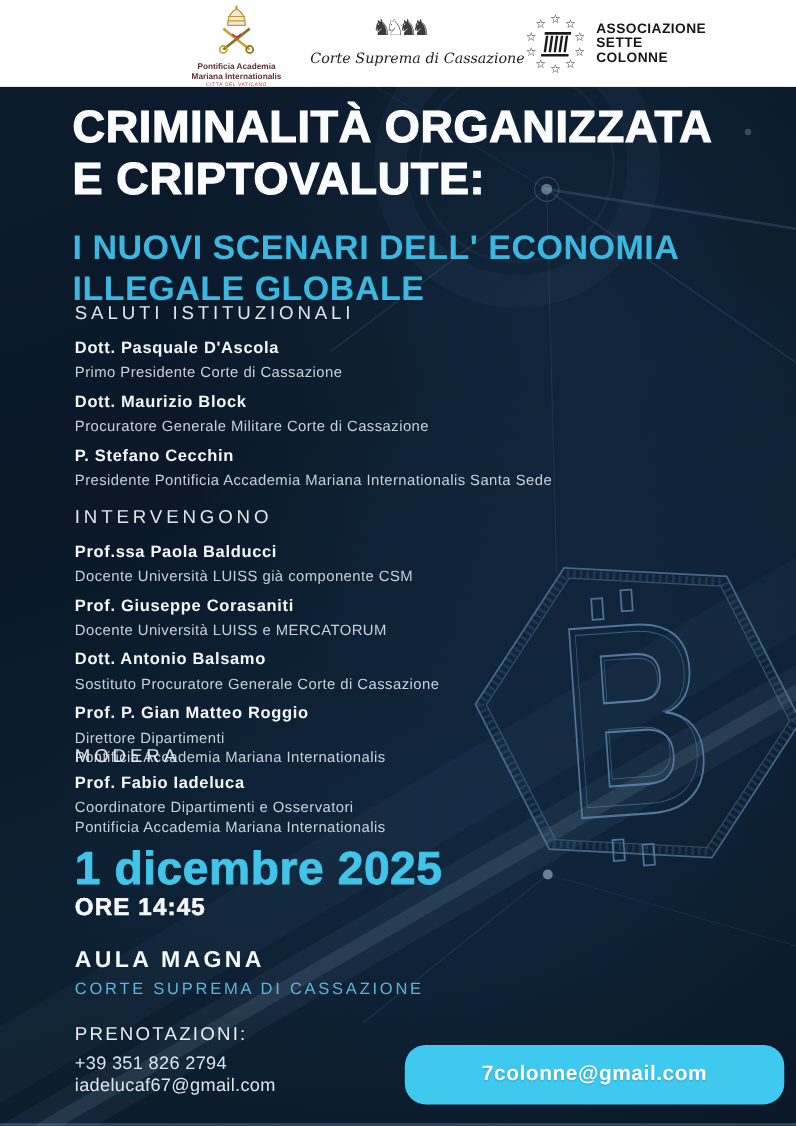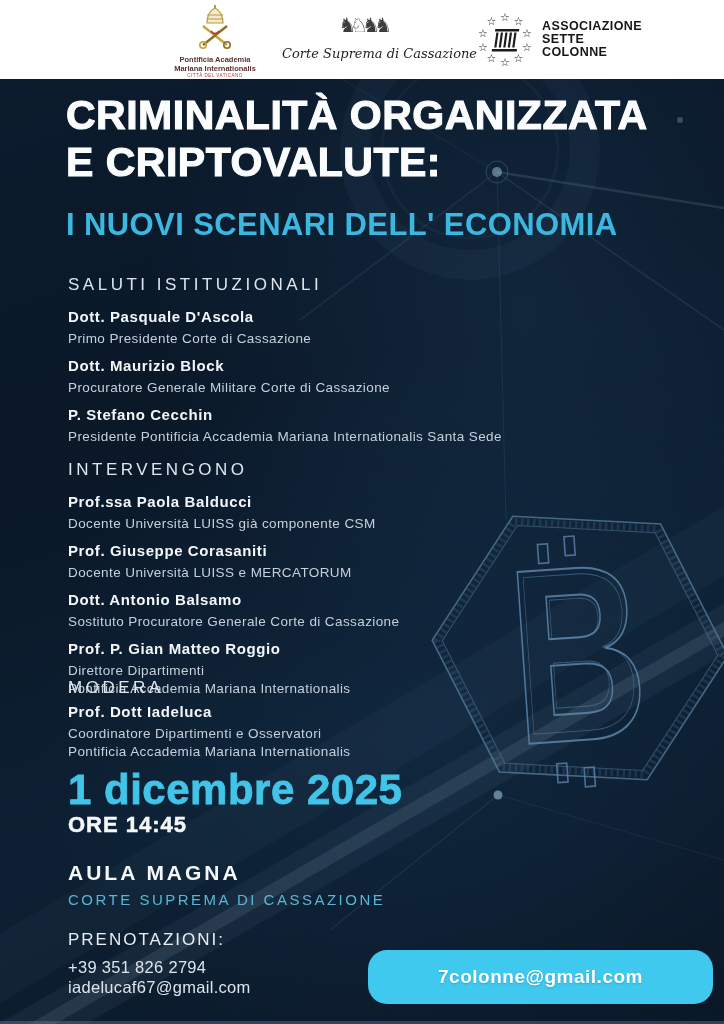--- a/index.html
+++ b/index.html
@@ -149,20 +149,21 @@
       </div>
     </div>
   </div>
 
   <div class="content">
 
     <div class="title-block">
       <div class="title-main">CRIMINALITÀ ORGANIZZATA</div>
       <div class="title-main">E CRIPTOVALUTE:</div>
       <div class="title-sub">I NUOVI SCENARI DELL' ECONOMIA</div>
+      <div class="title-sub" style="margin-top:0;">ILLEGALE GLOBALE</div>
     </div>
 
     <div class="section" style="top:275px;">
       <div class="section-heading">SALUTI ISTITUZIONALI</div>
       <div class="speaker">
         <div class="speaker-name">Dott. Pasquale D'Ascola</div>
         <div class="speaker-role">Primo Presidente Corte di Cassazione</div>
       </div>
       <div class="speaker">
         <div class="speaker-name">Dott. Maurizio Block</div>
@@ -191,21 +192,21 @@
       <div class="speaker">
         <div class="speaker-name">Prof. P. Gian Matteo Roggio</div>
         <div class="speaker-role">Direttore Dipartimenti</div>
         <div class="speaker-role" style="margin-top:1px;">Pontificia Accademia Mariana Internationalis</div>
       </div>
     </div>
 
     <div class="section" style="top:678px;">
       <div class="section-heading" style="margin-bottom:4px;">MODERA</div>
       <div class="speaker">
-        <div class="speaker-name">Prof. Dott Iadeluca</div>
+        <div class="speaker-name">Prof. Fabio Iadeluca</div>
         <div class="speaker-role">Coordinatore Dipartimenti e Osservatori</div>
         <div class="speaker-role" style="margin-top:1px;">Pontificia Accademia Mariana Internationalis</div>
       </div>
     </div>
 
     <div class="datetime">
       <div class="date-line">1 dicembre 2025</div>
       <div class="time-line">ORE 14:45</div>
     </div>
 

